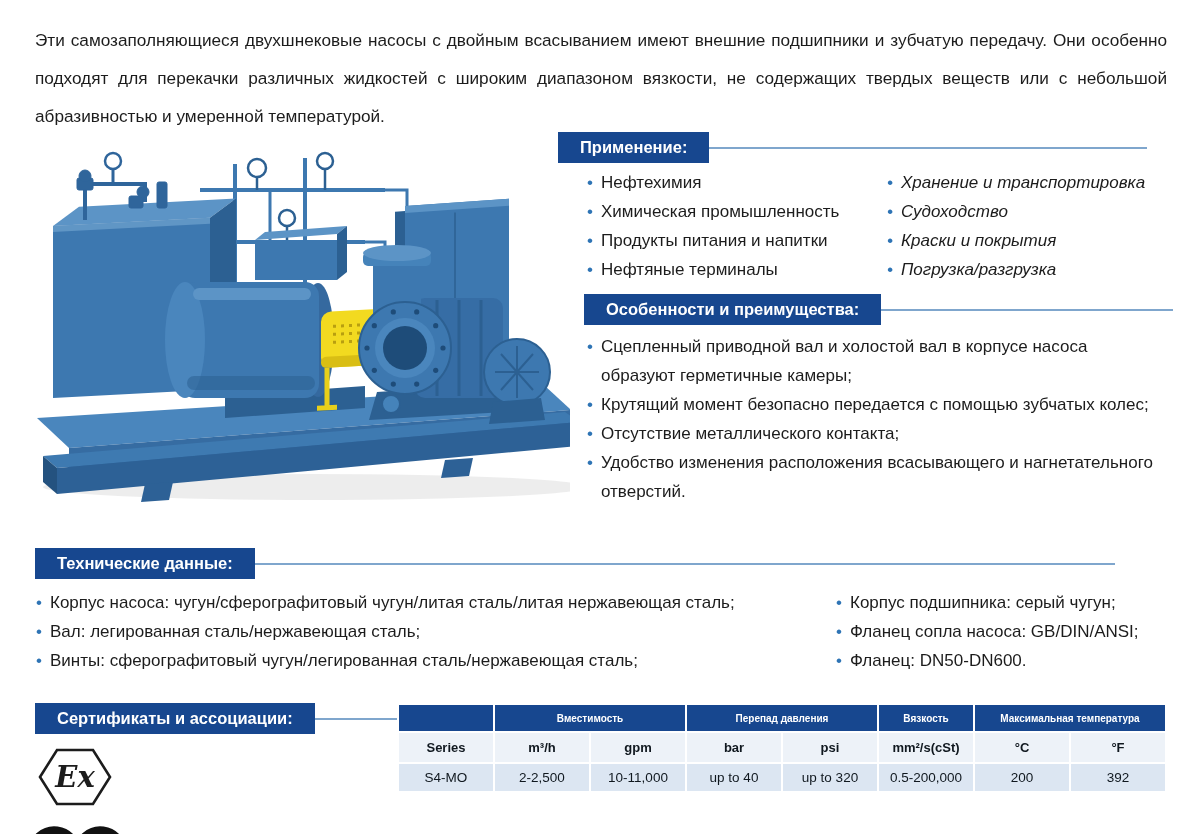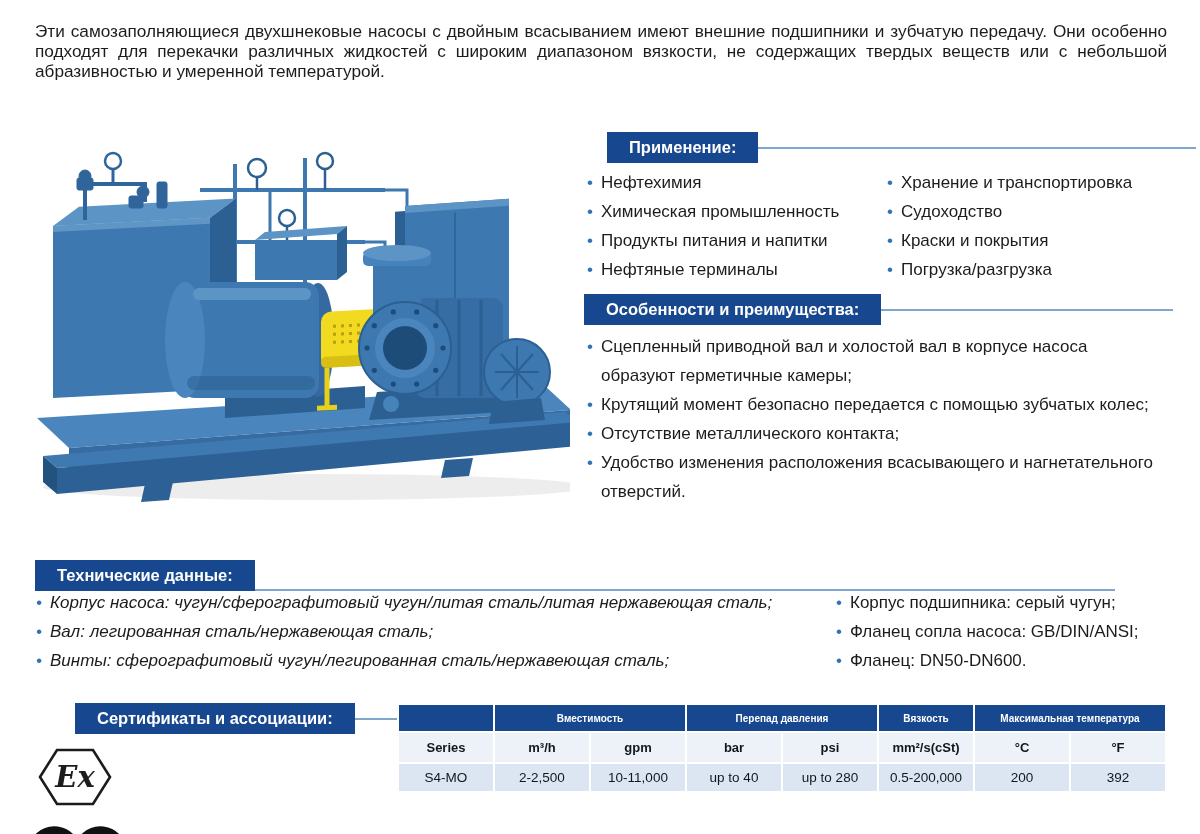--- a/index.html
+++ b/index.html
@@ -1,20 +1,20 @@
 <!DOCTYPE html>
 <html><head>
 <meta charset="utf-8">
 <style>
   * { box-sizing: border-box; margin: 0; padding: 0; }
   html,body { width:1200px; height:834px; background:#fff; position:relative; overflow:hidden;
     font-family:"Liberation Sans","DejaVu Sans",sans-serif; color:#1c1c1c; }
 
   .intro { position:absolute; left:35px; top:21px; width:1132px;
-    font-size:17.2px; line-height:20px; text-align:justify; }
+    font-size:17.2px; line-height:38px; text-align:justify; }
 
   .sec-head { position:absolute; display:flex; align-items:center; }
   .sec-box { background:#17478F; color:#fff; font-weight:700; font-size:16.5px;
     line-height:31px; padding:0 22px; white-space:nowrap; }
   .sec-rule { flex:1; height:2px; background:#7FA6CD; }
 
   ul.blist { list-style:none; position:absolute; }
   ul.blist li { position:relative; padding-left:15px; font-size:17px; line-height:29px; }
   ul.blist li::before { content:"•"; position:absolute; left:1px; color:#2E74B5; }
 
@@ -126,64 +126,64 @@
         <circle cx="342" cy="198" r="2.6"></circle>
       <circle cx="349.3" cy="175.7" r="2.6"></circle>
         <circle cx="368.3" cy="161.9" r="2.6"></circle>
       <circle cx="391.7" cy="161.9" r="2.6"></circle>
         <circle cx="410.7" cy="175.7" r="2.6"></circle>
     </g>
     <circle cx="366" cy="254" r="9" fill="#4583BA" stroke="#2C6092" stroke-width="2"></circle>
   </g>
 </svg>
 
-<div class="sec-head" style="left:607px; top:132px; width:589px;">
+<div class="sec-head" style="left:558px; top:132px; width:589px;">
   <div class="sec-box">Применение:</div>
   <div class="sec-rule"></div>
 </div>
 <ul class="blist" style="left:586px; top:168px; width:292px;">
   <li>Нефтехимия</li>
   <li>Химическая промышленность</li>
   <li>Продукты питания и напитки</li>
   <li>Нефтяные терминалы</li>
 </ul>
-<ul class="blist" style="left:886px; top:168px; width:290px;">
+<ul class="blist" style="left:886px; top:168px; width:290px;font-style:italic;">
   <li>Хранение и транспортировка</li>
   <li>Судоходство</li>
   <li>Краски и покрытия</li>
   <li>Погрузка/разгрузка</li>
 </ul>
 
 <div class="sec-head" style="left:584px; top:294px; width:589px;">
   <div class="sec-box">Особенности и преимущества:</div>
   <div class="sec-rule"></div>
 </div>
 <ul class="blist" style="left:586px; top:332px; width:575px;">
   <li>Сцепленный приводной вал и холостой вал в корпусе насоса образуют герметичные камеры;</li>
   <li>Крутящий момент безопасно передается с помощью зубчатых колес;</li>
   <li>Отсутствие металлического контакта;</li>
   <li>Удобство изменения расположения всасывающего и нагнетательного отверстий.</li>
 </ul>
 
-<div class="sec-head" style="left:35px; top:560px; width:1080px;align-items:flex-end;">
+<div class="sec-head" style="left:35px; top:548px; width:1080px;">
   <div class="sec-box">Технические данные:</div>
   <div class="sec-rule"></div>
 </div>
-<ul class="blist" style="left:35px; top:588px; width:788px;font-style:italic;">
+<ul class="blist" style="left:35px; top:588px; width:788px;">
   <li>Корпус насоса: чугун/сферографитовый чугун/литая сталь/литая нержавеющая сталь;</li>
   <li>Вал: легированная сталь/нержавеющая сталь;</li>
   <li>Винты: сферографитовый чугун/легированная сталь/нержавеющая сталь;</li>
 </ul>
 <ul class="blist" style="left:835px; top:588px; width:345px;">
   <li>Корпус подшипника: серый чугун;</li>
   <li>Фланец сопла насоса: GB/DIN/ANSI;</li>
   <li>Фланец: DN50-DN600.</li>
 </ul>
 
-<div class="sec-head" style="left:35px; top:703px; width:362px;margin-left:40px;">
+<div class="sec-head" style="left:35px; top:703px; width:362px;">
   <div class="sec-box">Сертификаты и ассоциации:</div>
   <div class="sec-rule"></div>
 </div>
 <div class="certs">
   <svg width="76" height="60" viewBox="0 0 76 60">
     <polygon points="3,30 20,3 56,3 73,30 56,57 20,57" fill="#fff" stroke="#1c1c1c" stroke-width="2.6"></polygon>
     <text x="38" y="40" text-anchor="middle" font-family="DejaVu Serif, serif" font-style="italic" font-weight="700" font-size="29" fill="#1c1c1c">Ex</text>
   </svg>
   <svg width="94" height="57" viewBox="0 0 94 57">
     <g stroke="#111" stroke-width="9.5" fill="none">
@@ -230,19 +230,19 @@
       <th class="unit">°C</th>
       <th class="unit">°F</th>
     </tr>
   </thead>
   <tbody>
     <tr>
       <td>S4-MO</td>
       <td>2-2,500</td>
       <td>10-11,000</td>
       <td>up to 40</td>
-      <td>up to 280</td>
+      <td>up to 320</td>
       <td>0.5-200,000</td>
       <td>200</td>
       <td>392</td>
     </tr>
   </tbody>
 </table>
 
 </body></html>

